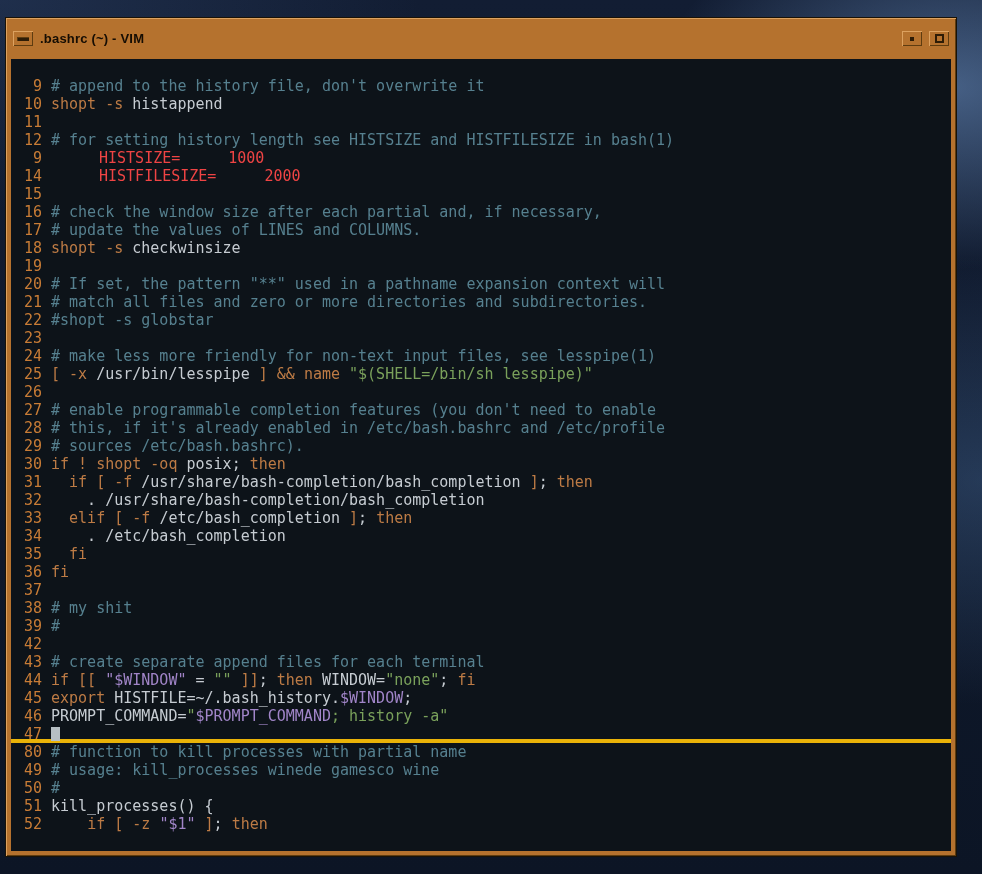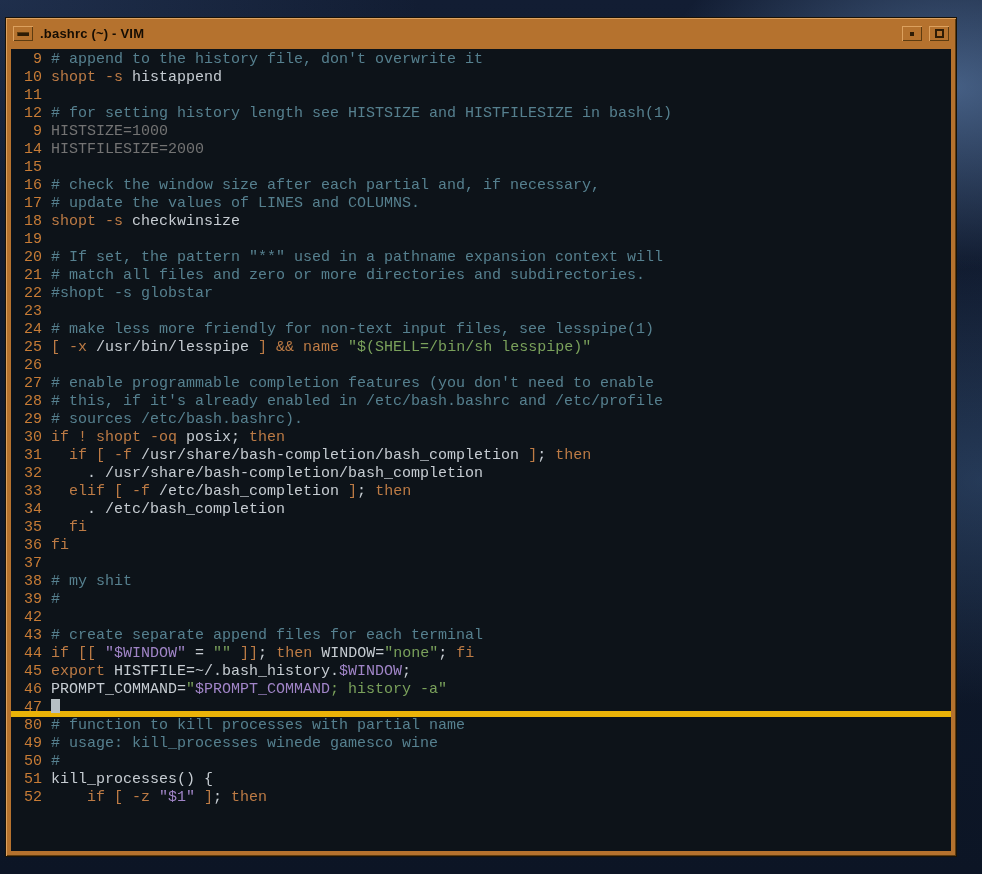--- a/index.html
+++ b/index.html
@@ -13,48 +13,48 @@
       linear-gradient(#121d33, #0c1525);
     position:relative;
   }
   .window {
     position:absolute; left:6px; top:18px; width:950px; height:838px;
     background:#b5722e;
     box-shadow: inset 1px 1px 0 #dca15f, inset -1px -1px 0 #5e3c10, 0 0 0 1px #1a1206;
     display:flex; flex-direction:column;
     padding:2px 5px 5px 5px;
   }
-  .titlebar { height:29px; display:flex; align-items:center; gap:7px; padding:0 2px 2px 2px; }
+  .titlebar { height:39px; display:flex; align-items:center; gap:7px; padding:0 2px 2px 2px; }
   .tb-btn {
     width:20px; height:15px; background:#b5722e; flex:0 0 auto;
     box-shadow: inset 1px 1px 0 #dca15f, inset -1px -1px 0 #5e3c10;
     display:flex; align-items:center; justify-content:center; cursor:pointer;
   }
   .menu-bar { width:12px; height:4px; background:#2e1c06; box-shadow: inset 1px 1px 0 #5e3c10; }
   .dot { width:4px; height:4px; background:#2e1c06; }
   .sq { width:9px; height:9px; border:2px solid #2e1c06; background:transparent; }
   .title {
     flex:1; font-family:"Liberation Sans",sans-serif; font-weight:bold; font-size:13px;
     color:#150d03; letter-spacing:.2px; white-space:nowrap; overflow:hidden;
   }
   .term {
     flex:1; background:#0d1319; display:flex; flex-direction:column; overflow:hidden;
     font-size:15px; line-height:18px; color:#c6ccd2;
   }
-  .lines { flex:1; padding-top:2px; overflow:hidden;font-family:Liberation Mono, monospace; }
+  .lines { flex:1; padding-top:18px; overflow:hidden; }
   .line { height:18px; white-space:pre; padding-left:4px; }
   .lnum { display:inline-block; width:27px; text-align:right; color:#c87c36; margin-right:9px; }
-  .cursorline { border-bottom:6px solid #eab308; }
+  .cursorline { border-bottom:4px solid #eab308; }
   .cursor { display:inline-block; width:9px; height:14px; background:#b6bfc4; vertical-align:-2px; }
   .t-c { color:#56808f; }  
   .t-s { color:#bd7b45; }  
   .t-n { color:#c6ccd2; }  
   .t-g { color:#7aa15b; }  
   .t-p { color:#a185c8; }  
-  .t-r { color:#737373; }  
+  .t-r { color:#ef4444;margin-left:48px; }  
   .statusbar { height:18px; position:relative; white-space:pre; padding-left:4px; color:#c6ccd2; flex:0 0 auto; }
 </style>
 </head>
 <body>
 
 <div style="position:absolute; inset:0;">
   <div class="window">
     <div class="titlebar">
       <div class="tb-btn">
         <span class="menu-bar"></span>

